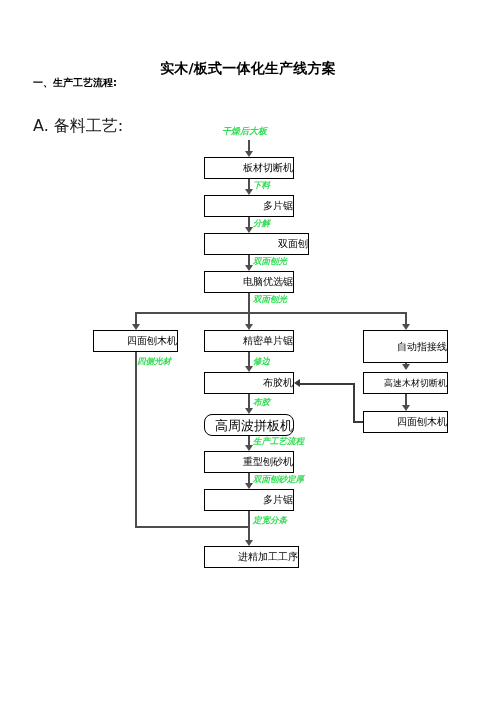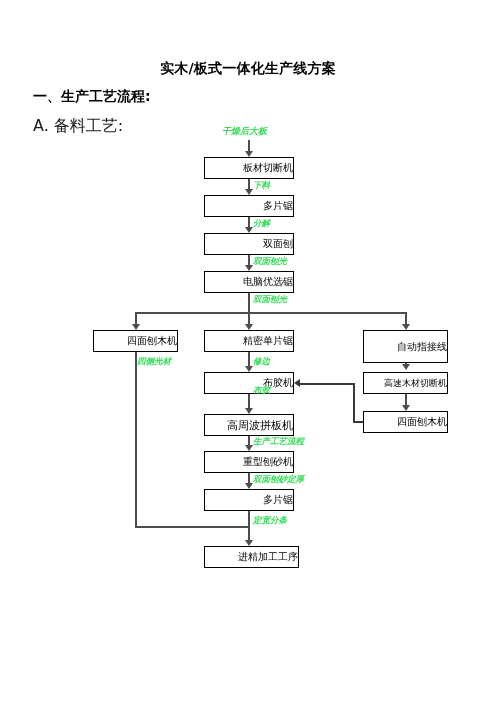--- a/index.html
+++ b/index.html
@@ -29,22 +29,22 @@
     left: 0; top: 60px;
     width: 496px;
     text-align: center;
     font-size: 14px;
     font-weight: bold;
     color: #000000;
     letter-spacing: 0.2px;
   }
   .sec-heading {
     position: absolute;
-    left: 33px; top: 88px;
-    font-size: 14px;
+    left: 33px; top: 76px;
+    font-size: 10px;
     font-weight: bold;
     color: #000000;
   }
   .sub-heading {
     position: absolute;
     left: 33px; top: 116px;
     font-size: 16px;
     color: #1a1a1a;
   }
 
@@ -177,42 +177,42 @@
     <div class="vline dark" style="left:353px; top:383px; height:39px;"></div>
     <div class="hline dark" style="left:300px; top:383px; width:54px;"></div>
     <div class="arrow-left" style="left:294px; top:379px;"></div>
 
     <div class="node" style="left:204px; top:157px; width:90px; height:22px;">
       <span>板材切断机</span>
     </div>
     <div class="node" style="left:204px; top:195px; width:90px; height:22px;">
       <span>多片锯</span>
     </div>
-    <div class="node" style="left:204px; top:233px; width:90px; height:22px;">
+    <div class="node" style="left:204px; top:233px; width:105px; height:22px;">
       <span>双面刨</span>
     </div>
     <div class="node" style="left:204px; top:271px; width:90px; height:22px;">
       <span>电脑优选锯</span>
     </div>
     <div class="node" style="left:93px; top:330px; width:85px; height:22px;">
       <span>四面刨木机</span>
     </div>
     <div class="node" style="left:204px; top:330px; width:90px; height:22px;padding-left:27px;">
       <span>精密单片锯</span>
     </div>
     <div class="node" style="left:363px; top:330px; width:85px; height:33px;">
       <span>自动指接线</span>
     </div>
     <div class="node" style="left:204px; top:372px; width:90px; height:22px;">
       <span>布胶机</span>
     </div>
     <div class="node" style="left:363px; top:372px; width:85px; height:22px; font-size:9px;">
       <span>高速木材切断机</span>
     </div>
-    <div class="node" style="left:204px; top:414px; width:90px; height:22px; font-size:11px;">
+    <div class="node" style="left:204px; top:414px; width:90px; height:22px; font-size:13px;border-radius:8px;">
       <span>高周波拼板机</span>
     </div>
     <div class="node" style="left:363px; top:411px; width:85px; height:22px;">
       <span>四面刨木机</span>
     </div>
     <div class="node" style="left:204px; top:451px; width:90px; height:22px;">
       <span>重型刨砂机</span>
     </div>
     <div class="node" style="left:204px; top:489px; width:90px; height:22px;">
       <span>多片锯</span>
@@ -220,19 +220,19 @@
     <div class="node" style="left:204px; top:546px; width:95px; height:22px;">
       <span>进精加工工序</span>
     </div>
 
     <div class="edge-label" style="left:253px; top:181px;">下料</div>
     <div class="edge-label" style="left:253px; top:219px;">分解</div>
     <div class="edge-label" style="left:253px; top:257px;">双面刨光</div>
     <div class="edge-label" style="left:253px; top:295px;">双面刨光</div>
     <div class="edge-label" style="left:137px; top:357px;">四侧光材</div>
     <div class="edge-label" style="left:253px; top:357px;">修边</div>
-    <div class="edge-label" style="left:253px; top:386px;">布胶</div>
+    <div class="edge-label" style="left:253px; top:398px;">布胶</div>
     <div class="edge-label" style="left:253px; top:437px;">生产工艺流程</div>
     <div class="edge-label" style="left:253px; top:475px;">双面刨砂定厚</div>
     <div class="edge-label" style="left:253px; top:516px;">定宽分条</div>
 
   </div>
 </div>
 
 </body></html>

